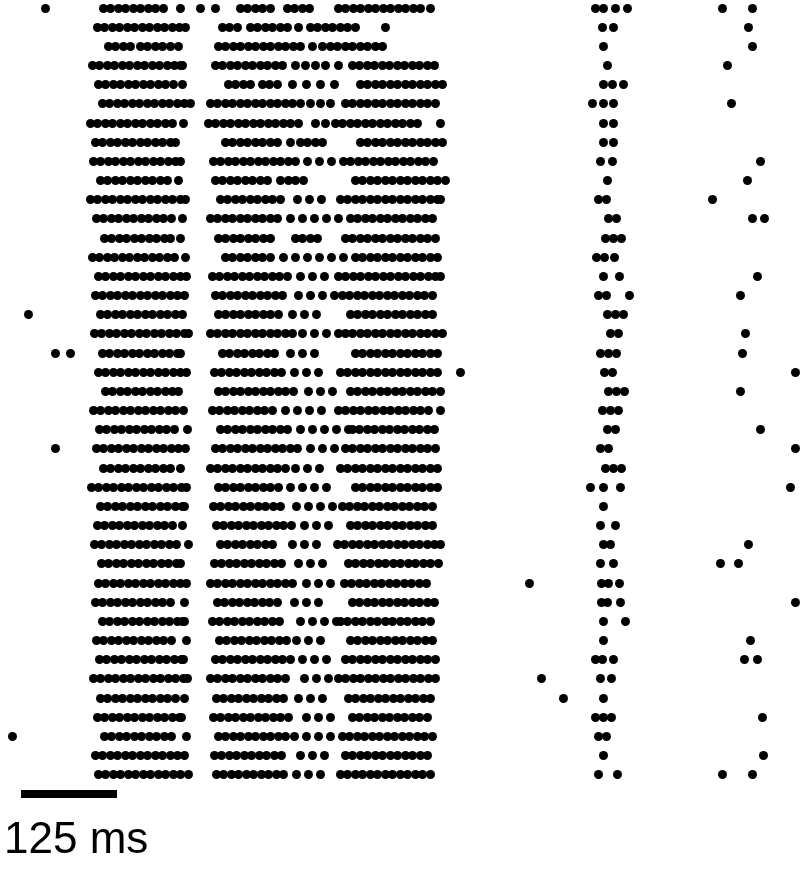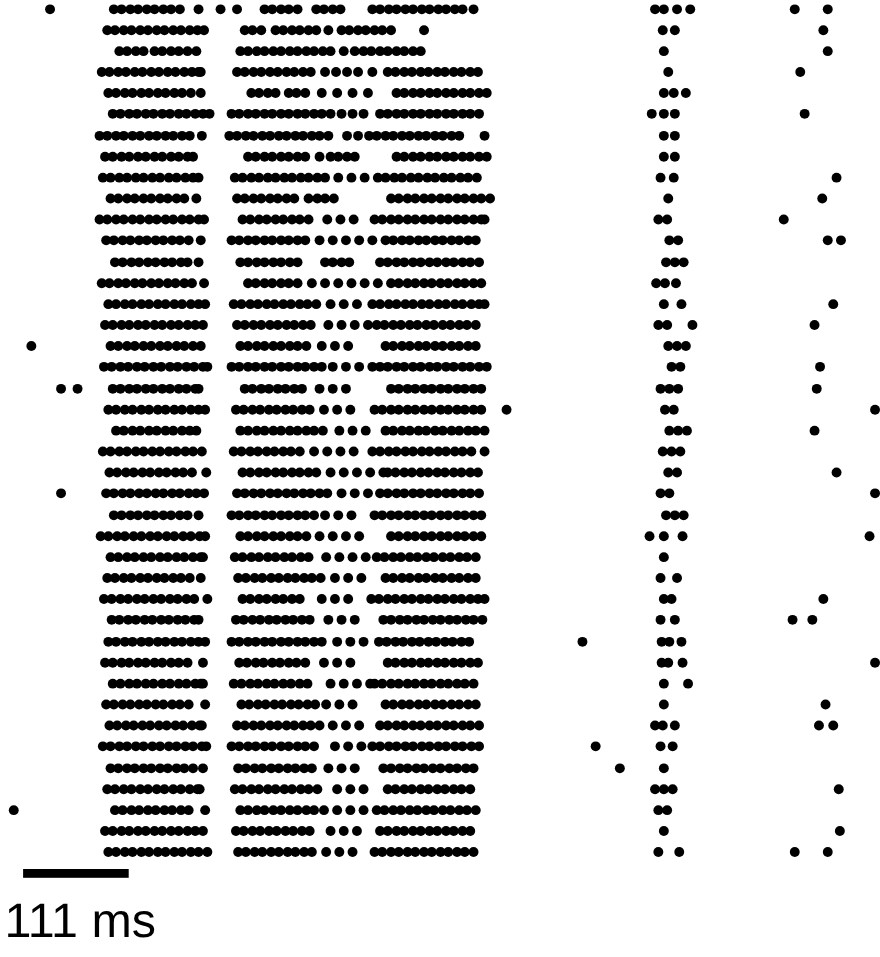--- a/index.html
+++ b/index.html
@@ -1735,14 +1735,14 @@
       <div class="spike-dot" style="left: 183.5px; top: 770.3px; width: 9px; height: 9px; background: rgb(0, 0, 0);"></div>
       <div class="spike-dot" style="left: 291.5px; top: 770.3px; width: 9px; height: 9px; background: rgb(0, 0, 0);"></div>
       <div class="spike-dot" style="left: 303.5px; top: 770.3px; width: 9px; height: 9px; background: rgb(0, 0, 0);"></div>
       <div class="spike-dot" style="left: 315.5px; top: 770.3px; width: 9px; height: 9px; background: rgb(0, 0, 0);"></div>
       <div class="spike-dot" style="left: 593.5px; top: 770.3px; width: 9px; height: 9px; background: rgb(0, 0, 0);"></div>
       <div class="spike-dot" style="left: 612.5px; top: 770.3px; width: 9px; height: 9px; background: rgb(0, 0, 0);"></div>
       <div class="spike-dot" style="left: 717.5px; top: 770.3px; width: 9px; height: 9px; background: rgb(0, 0, 0);"></div>
       <div class="spike-dot" style="left: 747.5px; top: 770.3px; width: 9px; height: 9px; background: rgb(0, 0, 0);"></div>
     </div>
   <div class="scalebar" id="scalebar" style="left: 21px; top: 790px; width: 96px; height: 8px; background: rgb(0, 0, 0);"></div>
-  <div class="scalebar-label" id="scalebar-label" style="left: 4px; top: 816px; color: rgb(0, 0, 0);">111 ms</div>
+  <div class="scalebar-label" id="scalebar-label" style="left: 4px; top: 816px; color: rgb(0, 0, 0);">125 ms</div>
 </div>
 
 </body></html>

